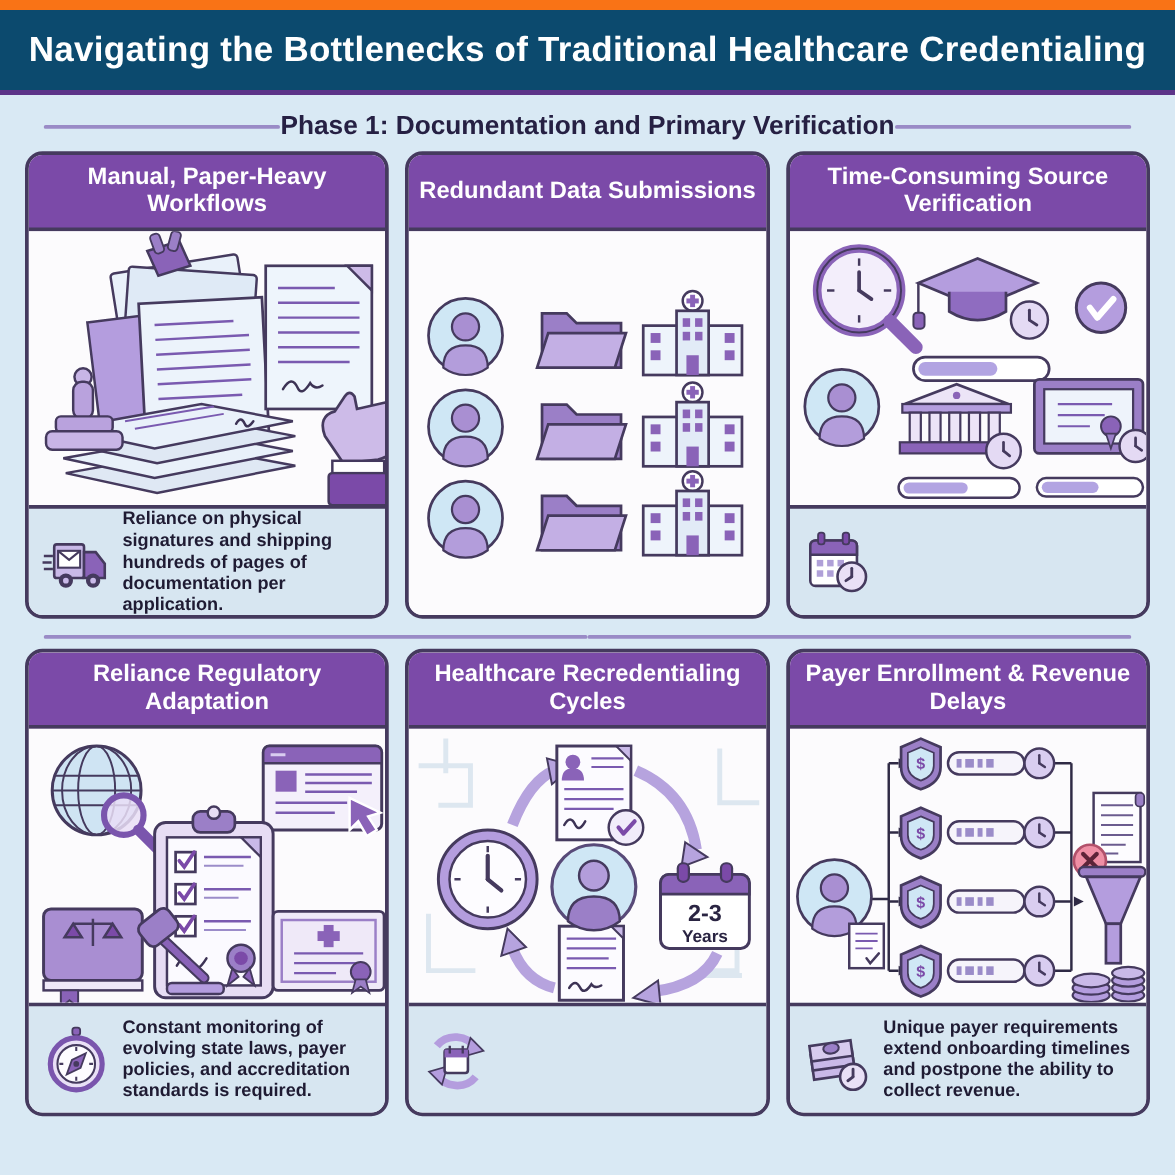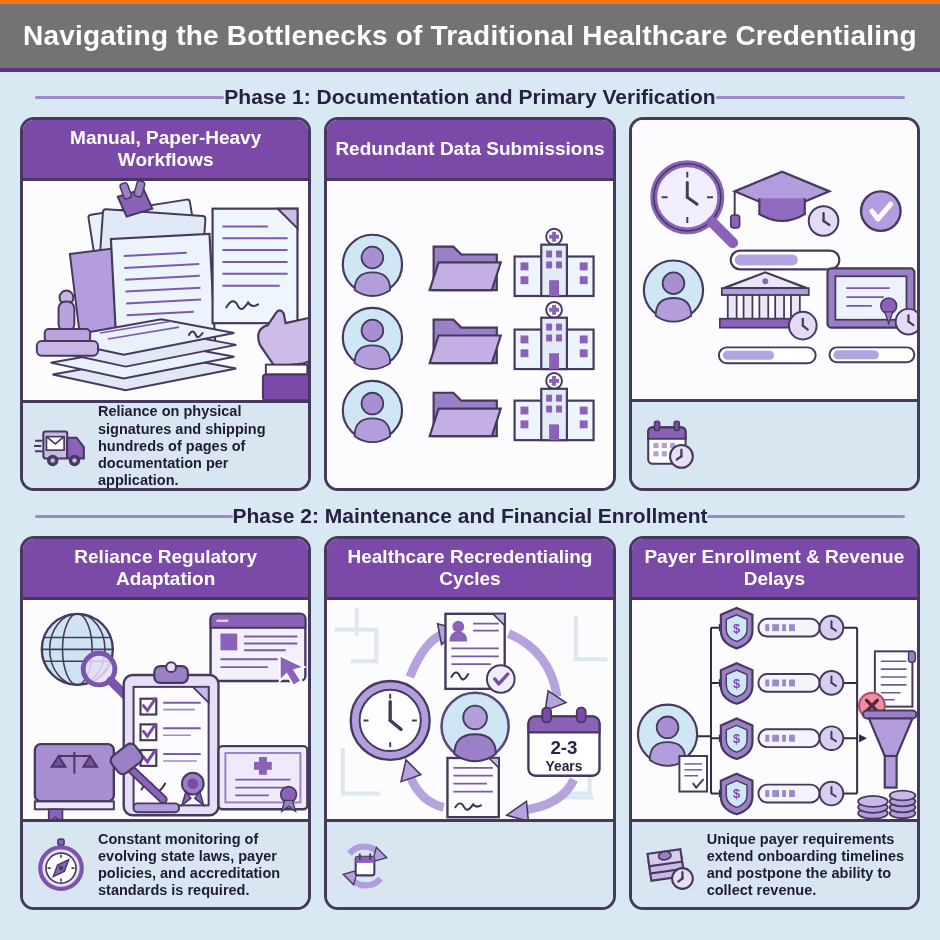--- a/index.html
+++ b/index.html
@@ -1,17 +1,17 @@
 <!DOCTYPE html>
 <html><head>
 <meta charset="utf-8">
 <style>
   html,body{margin:0;padding:0;width:940px;height:940px;overflow:hidden;
     background:#d9e9f4;font-family:"Liberation Sans",sans-serif;}
-  .banner{height:64px;background:#737373;border-top:4px solid #f97316;border-bottom:4px solid #5c3488;
+  .banner{height:64px;background:#0c4a6e;border-top:8px solid #f97316;border-bottom:4px solid #5c3488;
     display:flex;align-items:center;justify-content:center;}
   .banner h1{margin:0;color:#ffffff;font-size:28px;font-weight:bold;letter-spacing:.2px;}
   .phase-heading{display:flex;align-items:center;gap:0;margin:13px 35px 8px;}
   .phase-line{flex:1;height:3px;background:#9a8bc6;border-radius:3px;}
   .phase-label{font-size:21px;font-weight:bold;color:#262043;white-space:nowrap;}
   .cards-row{display:grid;grid-template-columns:repeat(3,1fr);gap:13px;margin:0 20px;}
   .card{background:#fcfbfd;border:3px solid #453a5e;border-radius:14px;overflow:hidden;
     display:flex;flex-direction:column;height:368px;}
   .card-header{background:#7b4aa8;color:#fff;text-align:center;font-weight:bold;font-size:19px;
     line-height:1.18;padding:6px 8px;min-height:46px;display:flex;align-items:center;justify-content:center;
@@ -163,20 +163,21 @@
           <use href="#c2f" x="140" y="114"></use>
           <use href="#c2h" x="230" y="120"></use>
         <use href="#c2a" x="46" y="188"></use>
           <use href="#c2f" x="140" y="188"></use>
           <use href="#c2h" x="230" y="192"></use>
       </svg>
     </div>
   </section>
 
   <section class="card">
+    <div class="card-header">Time-Consuming Source Verification</div>
     <div class="card-art">
       <svg viewBox="0 0 289 222">
 
         <g transform="translate(56,48)">
           <circle r="34" fill="#f3eefb" stroke="#8a63b8" stroke-width="7"></circle>
           <circle r="34" fill="none" stroke="#453a5e" stroke-width="1.6"></circle>
           <g stroke="#453a5e" stroke-width="2">
               <line y1="-26" y2="-20"></line>
               <line y1="26" y2="20"></line>
               <line x1="-26" x2="-20"></line>
@@ -271,21 +272,20 @@
         <circle cx="38" cy="38" r="11" fill="#e9e0f6" stroke="#453a5e" stroke-width="2"></circle>
         <line x1="38" y1="38" x2="38" y2="31.5" stroke="#453a5e" stroke-width="2.2" stroke-linecap="round"></line>
         <line x1="38" y1="38" x2="33.5" y2="41" stroke="#453a5e" stroke-width="2.2" stroke-linecap="round"></line>
       </svg>
     </div>
   </section>
 </div>
 
 <div class="phase-heading">
   <div class="phase-line"></div>
-  <div class="phase-label">Phase 2: Maintenance and Financial Enrollment</div>
   <div class="phase-line"></div>
 </div>
 
 <div class="cards-row">
 
   <section class="card">
     <div class="card-header">Reliance Regulatory Adaptation</div>
     <div class="card-art">
       <svg viewBox="0 0 289 222">
 

